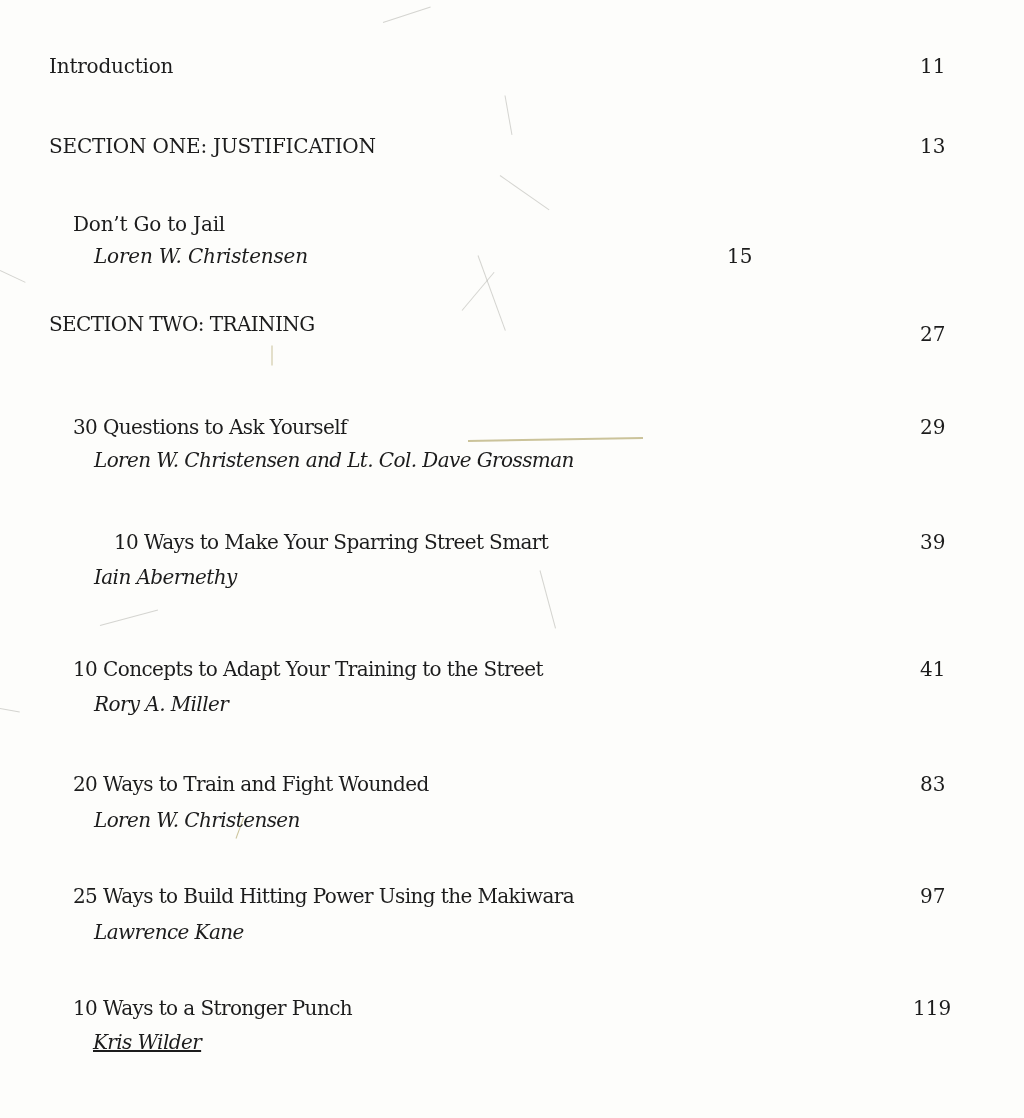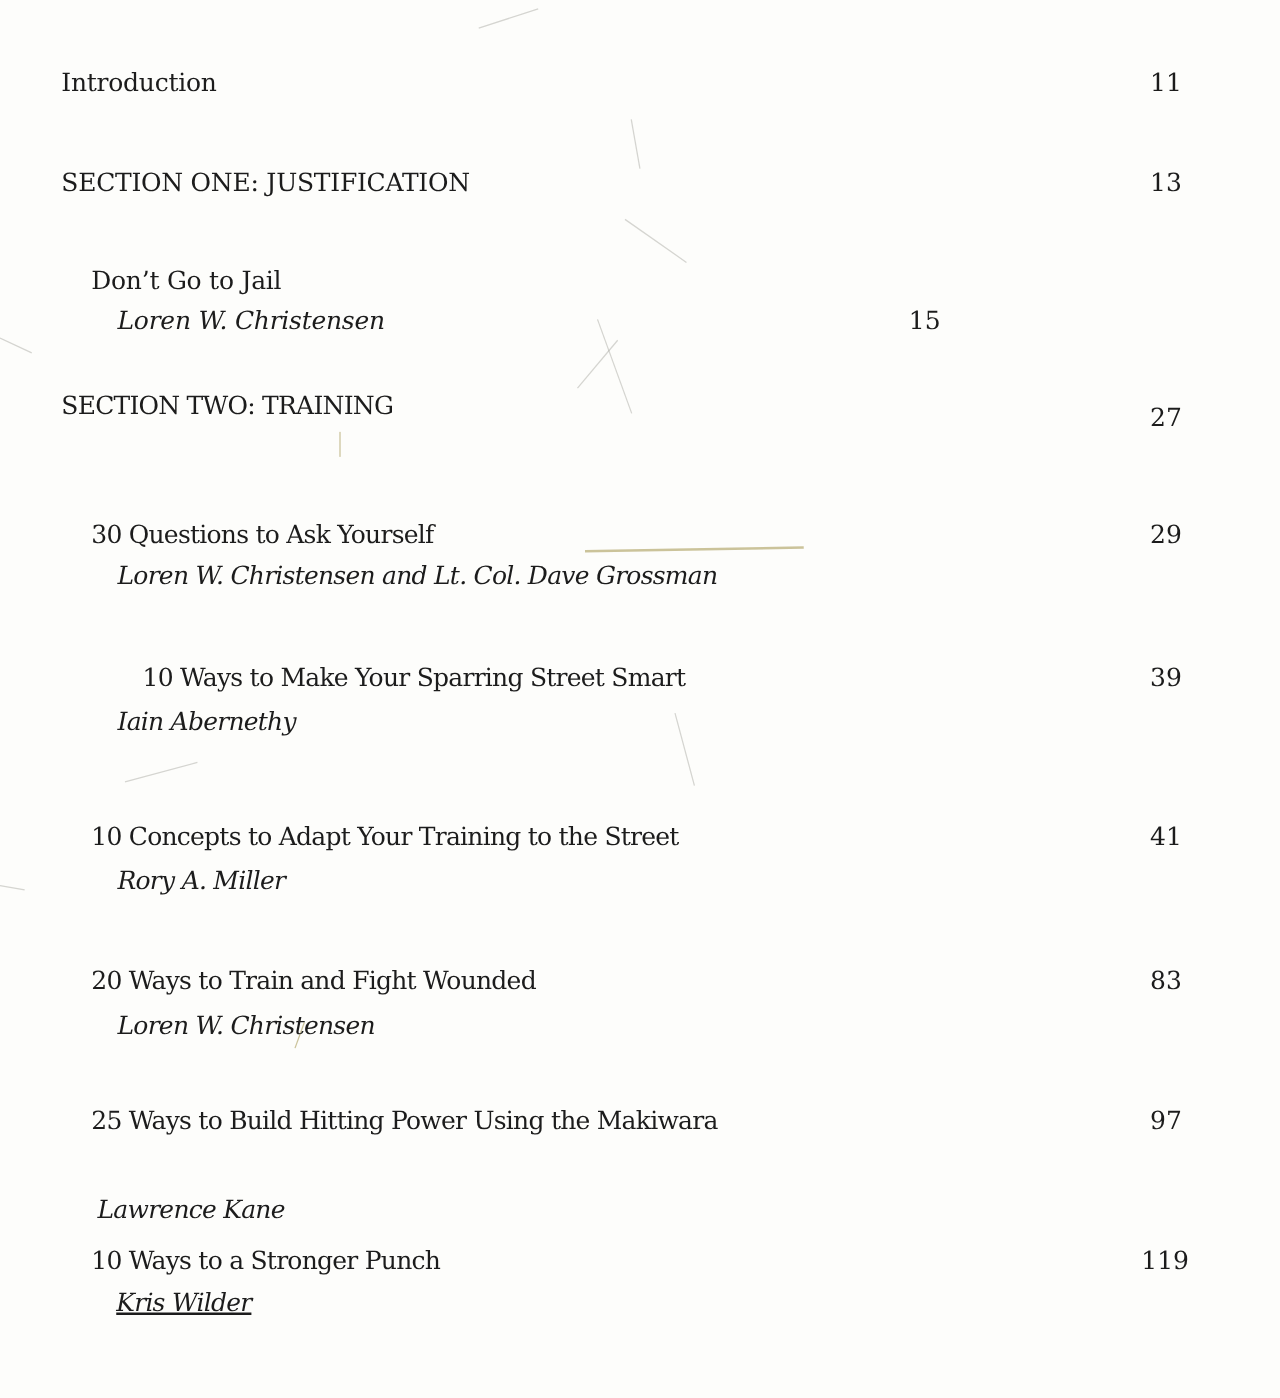--- a/index.html
+++ b/index.html
@@ -90,20 +90,20 @@
 
   <div class="line" style="left:73px;top:657px;letter-spacing:-0.6px;">10 Concepts to Adapt Your Training to the Street</div>
   <div class="line author" style="left:94px;top:692px;letter-spacing:-0.6px;">Rory A. Miller</div>
   <div class="pg" style="left:920px;top:657px;">41</div>
 
   <div class="line" style="left:73px;top:772px;letter-spacing:-0.6px;">20 Ways to Train and Fight Wounded</div>
   <div class="line author" style="left:94px;top:808px;letter-spacing:-0.6px;">Loren W. Christensen</div>
   <div class="pg" style="left:920px;top:772px;">83</div>
 
   <div class="line" style="left:73px;top:884px;letter-spacing:-0.6px;">25 Ways to Build Hitting Power Using the Makiwara</div>
-  <div class="line author" style="left:78px;top:920px;letter-spacing:-0.6px;margin-top:35px;">Lawrence Kane</div>
+  <div class="line author" style="left:94px;top:920px;letter-spacing:-0.6px;">Lawrence Kane</div>
   <div class="pg" style="left:920px;top:884px;">97</div>
 
   <div class="line" style="left:73px;top:996px;letter-spacing:-0.6px;">10 Ways to a Stronger Punch</div>
   <div class="line author" style="left:93px;top:1030px;letter-spacing:-0.6px;text-decoration:underline;">Kris Wilder</div>
   <div class="pg" style="left:913px;top:996px;">119</div>
 
 </div>
 
 </body></html>

